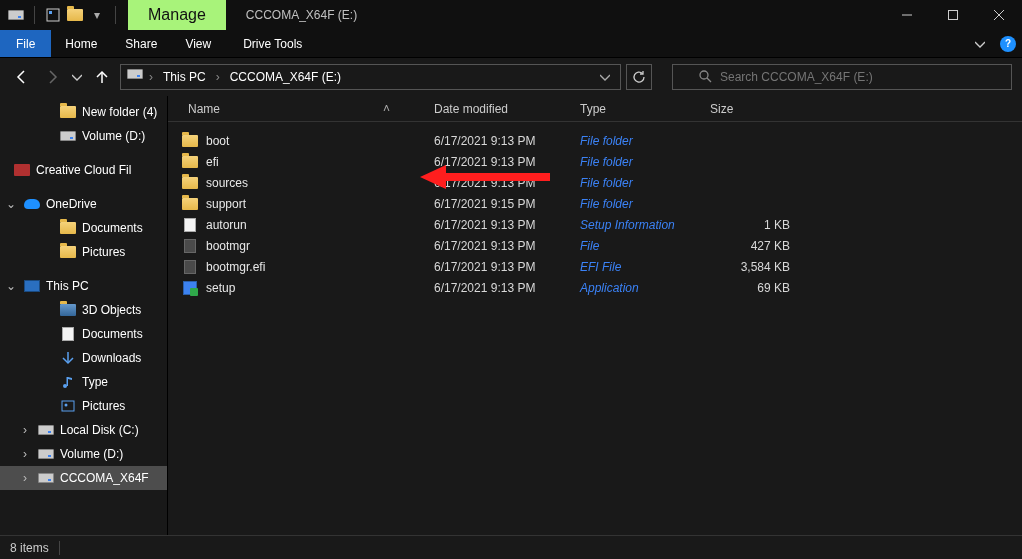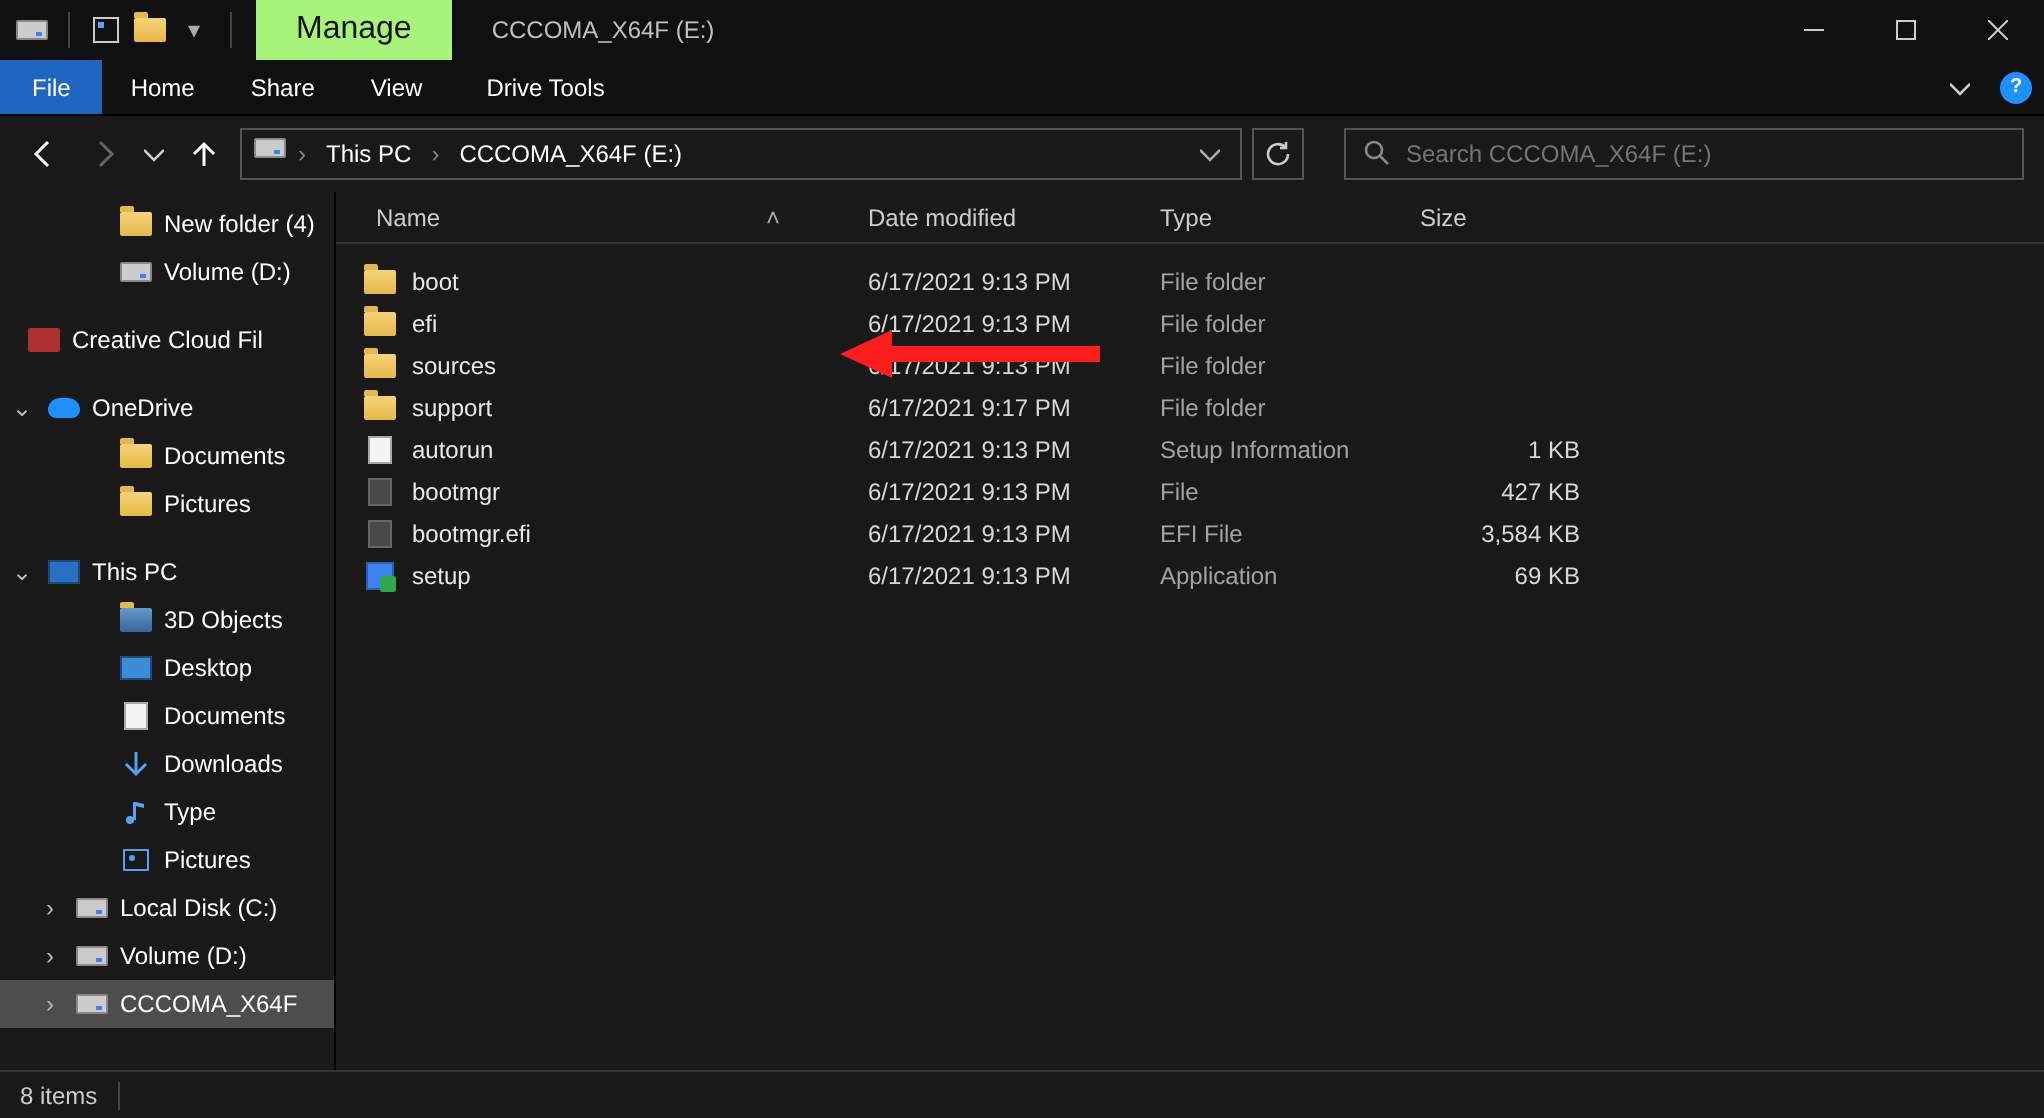--- a/index.html
+++ b/index.html
@@ -27,21 +27,21 @@
   
   .navbar { height: 38px; background: #191919; display: flex; align-items: center; padding: 0 10px; gap: 6px; }
   .nav-arrow { width: 24px; height: 24px; display: flex; align-items: center; justify-content: center; color: #fff; }
   .nav-arrow.disabled { color: #666; }
   .addrbox { flex: 1; height: 26px; background: #191919; border: 1px solid #555; display: flex; align-items: center; padding: 0 6px; gap: 6px; }
   .addr-icon { width: 16px; height: 16px; display: inline-flex; }
   .crumb { color: #fff; padding: 0 4px; }
   .crumb-sep { color: #888; }
   .addr-drop { margin-left: auto; width: 18px; color: #aaa; display: flex; justify-content: center; }
   .addr-refresh { width: 26px; height: 26px; border: 1px solid #555; display: flex; align-items: center; justify-content: center; margin-left: -1px; color: #ccc; }
-  .searchbox { width: 340px; height: 26px; background: #191919; border: 1px solid #555; display: flex; align-items: center; padding: 0 8px; color: #888; gap: 8px; margin-left: 14px; }
+  .searchbox { width: 340px; height: 26px; background: #191919; border: 1px solid #555; display: flex; align-items: center; padding: 0 25px; color: #888; gap: 8px; margin-left: 14px; }
   .searchbox input { flex: 1; background: transparent; border: none; color: #e8e8e8; outline: none; font-size: 12px; }
 
   
   .main { flex: 1; display: flex; min-height: 0; }
   .sidebar { width: 168px; background: #191919; border-right: 1px solid #000; overflow: hidden; padding-top: 4px; }
   .tree-item { display: flex; align-items: center; height: 24px; padding-left: 14px; gap: 6px; color: #fff; white-space: nowrap; }
   .tree-item.indent1 { padding-left: 32px; margin-left: 28px; }
   .tree-item.hasexp { padding-left: 6px; }
   .exp { width: 10px; color: #bbb; display: inline-flex; justify-content: center; margin-right: 2px; }
   .tree-item.selected { background: #4d4d4d; }
@@ -53,21 +53,21 @@
   .col { padding: 0 10px; }
   .col.name { width: 246px; display: flex; align-items: center; gap: 60px; }
   .sort-ind { color: #aaa; margin-left: auto; margin-right: 24px; }
   .col.date { width: 146px; }
   .col.type { width: 130px; }
   .col.size { width: 100px; text-align: right; }
   .filelist { padding-top: 8px; }
   .file-row { height: 21px; display: flex; align-items: center; padding-left: 10px; }
   .file-row .cell-name { width: 246px; display: flex; align-items: center; gap: 8px; padding-left: 4px; }
   .file-row .cell-date { width: 146px; color: #d8d8d8; padding: 0 10px; }
-  .file-row .cell-type { width: 130px; color: #a3a3a3; padding: 0 10px; }
+  .file-row .cell-type { width: 130px; color: #3b82f6; padding: 0 10px; font-style: italic; }
   .file-row .cell-size { width: 100px; color: #d8d8d8; text-align: right; padding: 0 10px; }
   .file-icon { width: 16px; height: 16px; display: inline-flex; align-items: center; justify-content: center; }
 
   
   .statusbar { height: 24px; background: #191919; border-top: 1px solid #333; display: flex; align-items: center; padding: 0 10px; color: #ccc; gap: 10px; }
   .statusbar .divider { width: 1px; height: 14px; background: #444; }
 
   
   .arrow-annot { position: absolute; left: 252px; top: 67px; width: 130px; height: 28px; pointer-events: none; }
 
@@ -245,26 +245,20 @@
         <span>This PC</span>
       </div>
     <div class="tree-item indent1">
         <span class="tree-icon">
           <span class="folder-ic" style="background:linear-gradient(#69c,#369)"></span>
         </span>
         <span>3D Objects</span>
       </div>
     <div class="tree-item indent1">
         <span class="tree-icon">
-          <span class="thispc-ic" style="background:#3d8bd4"></span>
-        </span>
-        <span>Desktop</span>
-      </div>
-    <div class="tree-item indent1">
-        <span class="tree-icon">
           <span class="file-ic"></span>
         </span>
         <span>Documents</span>
       </div>
     <div class="tree-item indent1">
         <span class="tree-icon">
           <svg width="14" height="14">
             <polyline points="2,7 7,12 12,7" fill="none" stroke="#5aa0f0" stroke-width="1.5"></polyline>
             <line x1="7" y1="1" x2="7" y2="12" stroke="#5aa0f0" stroke-width="1.5"></line>
           </svg>
@@ -357,21 +351,21 @@
           <div class="cell-type">File folder</div>
           <div class="cell-size"></div>
         </div>
         <div class="file-row">
           <div class="cell-name">
             <span class="file-icon">
               <span class="folder-ic"></span>
             </span>
             <span>support</span>
           </div>
-          <div class="cell-date">6/17/2021 9:17 PM</div>
+          <div class="cell-date">6/17/2021 9:15 PM</div>
           <div class="cell-type">File folder</div>
           <div class="cell-size"></div>
         </div>
         <div class="file-row">
           <div class="cell-name">
             <span class="file-icon">
               <span class="file-ic"></span>
             </span>
             <span>autorun</span>
           </div>

